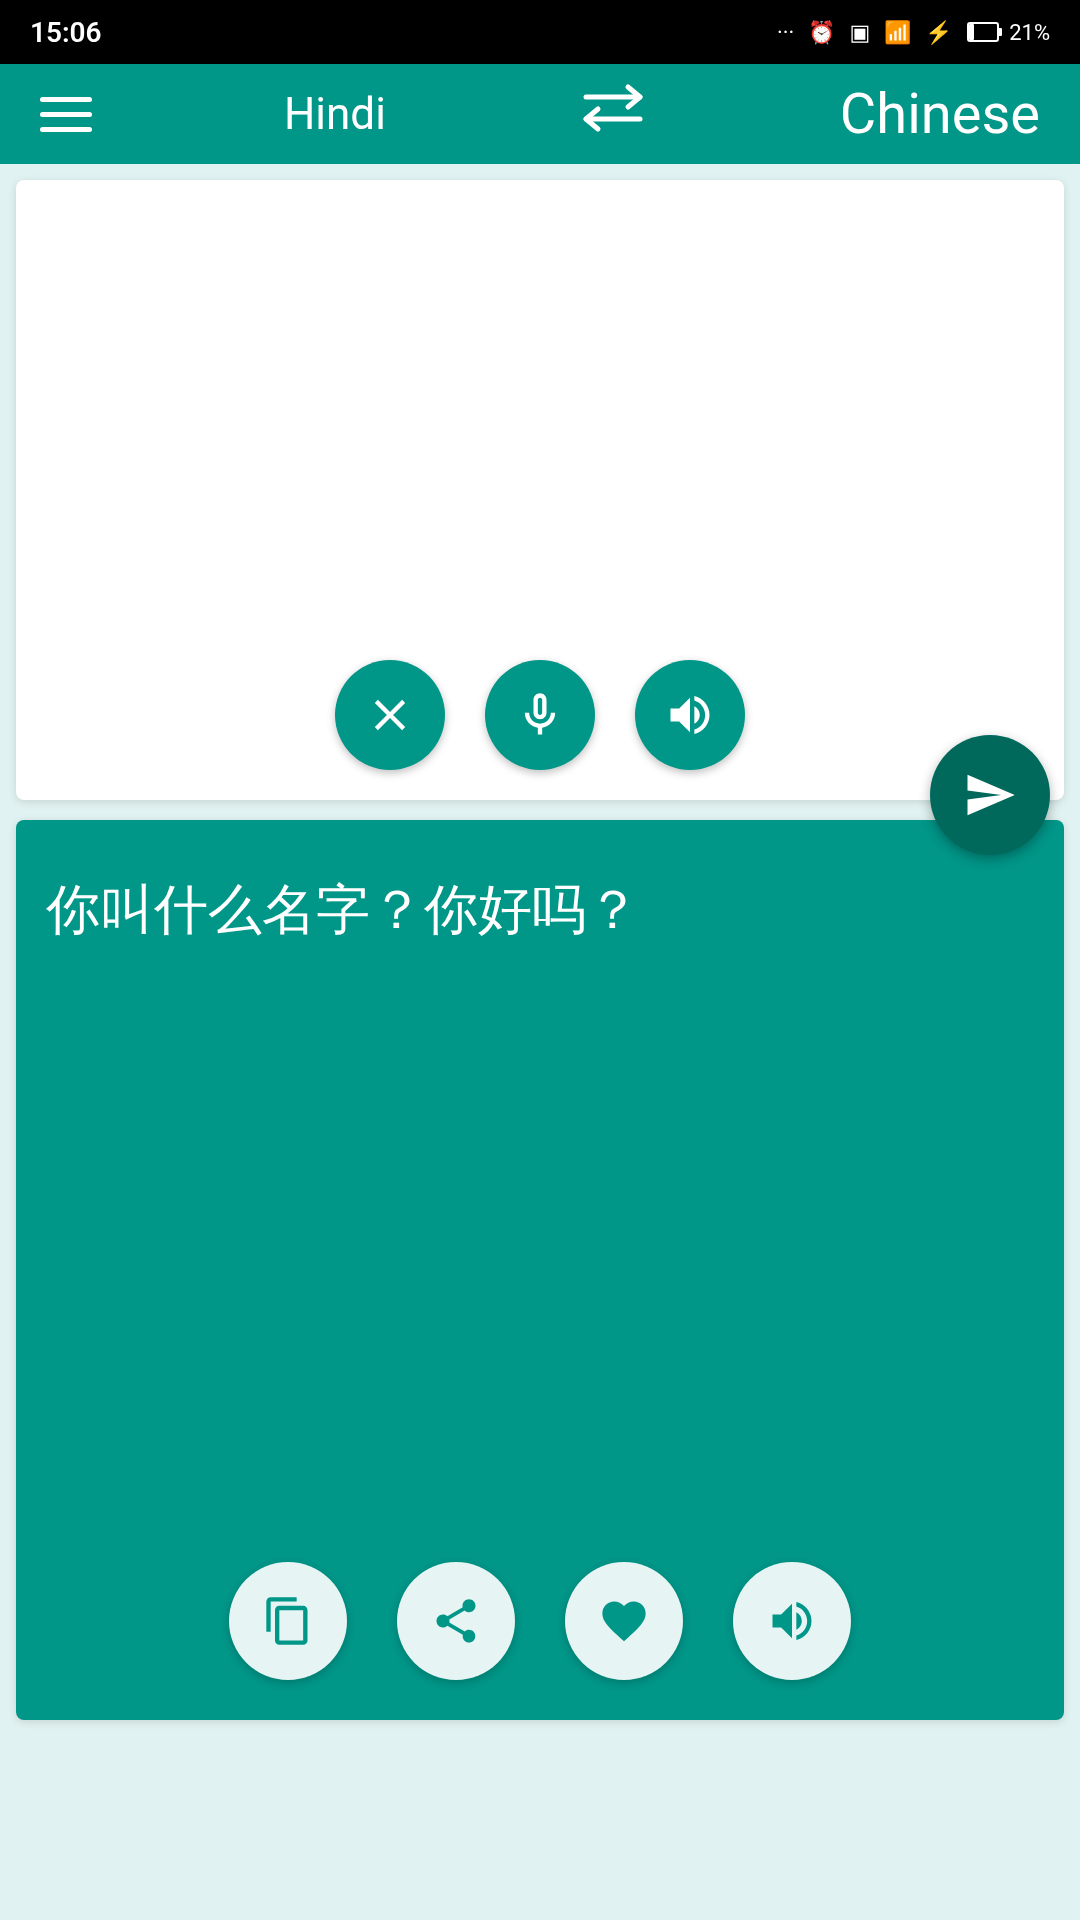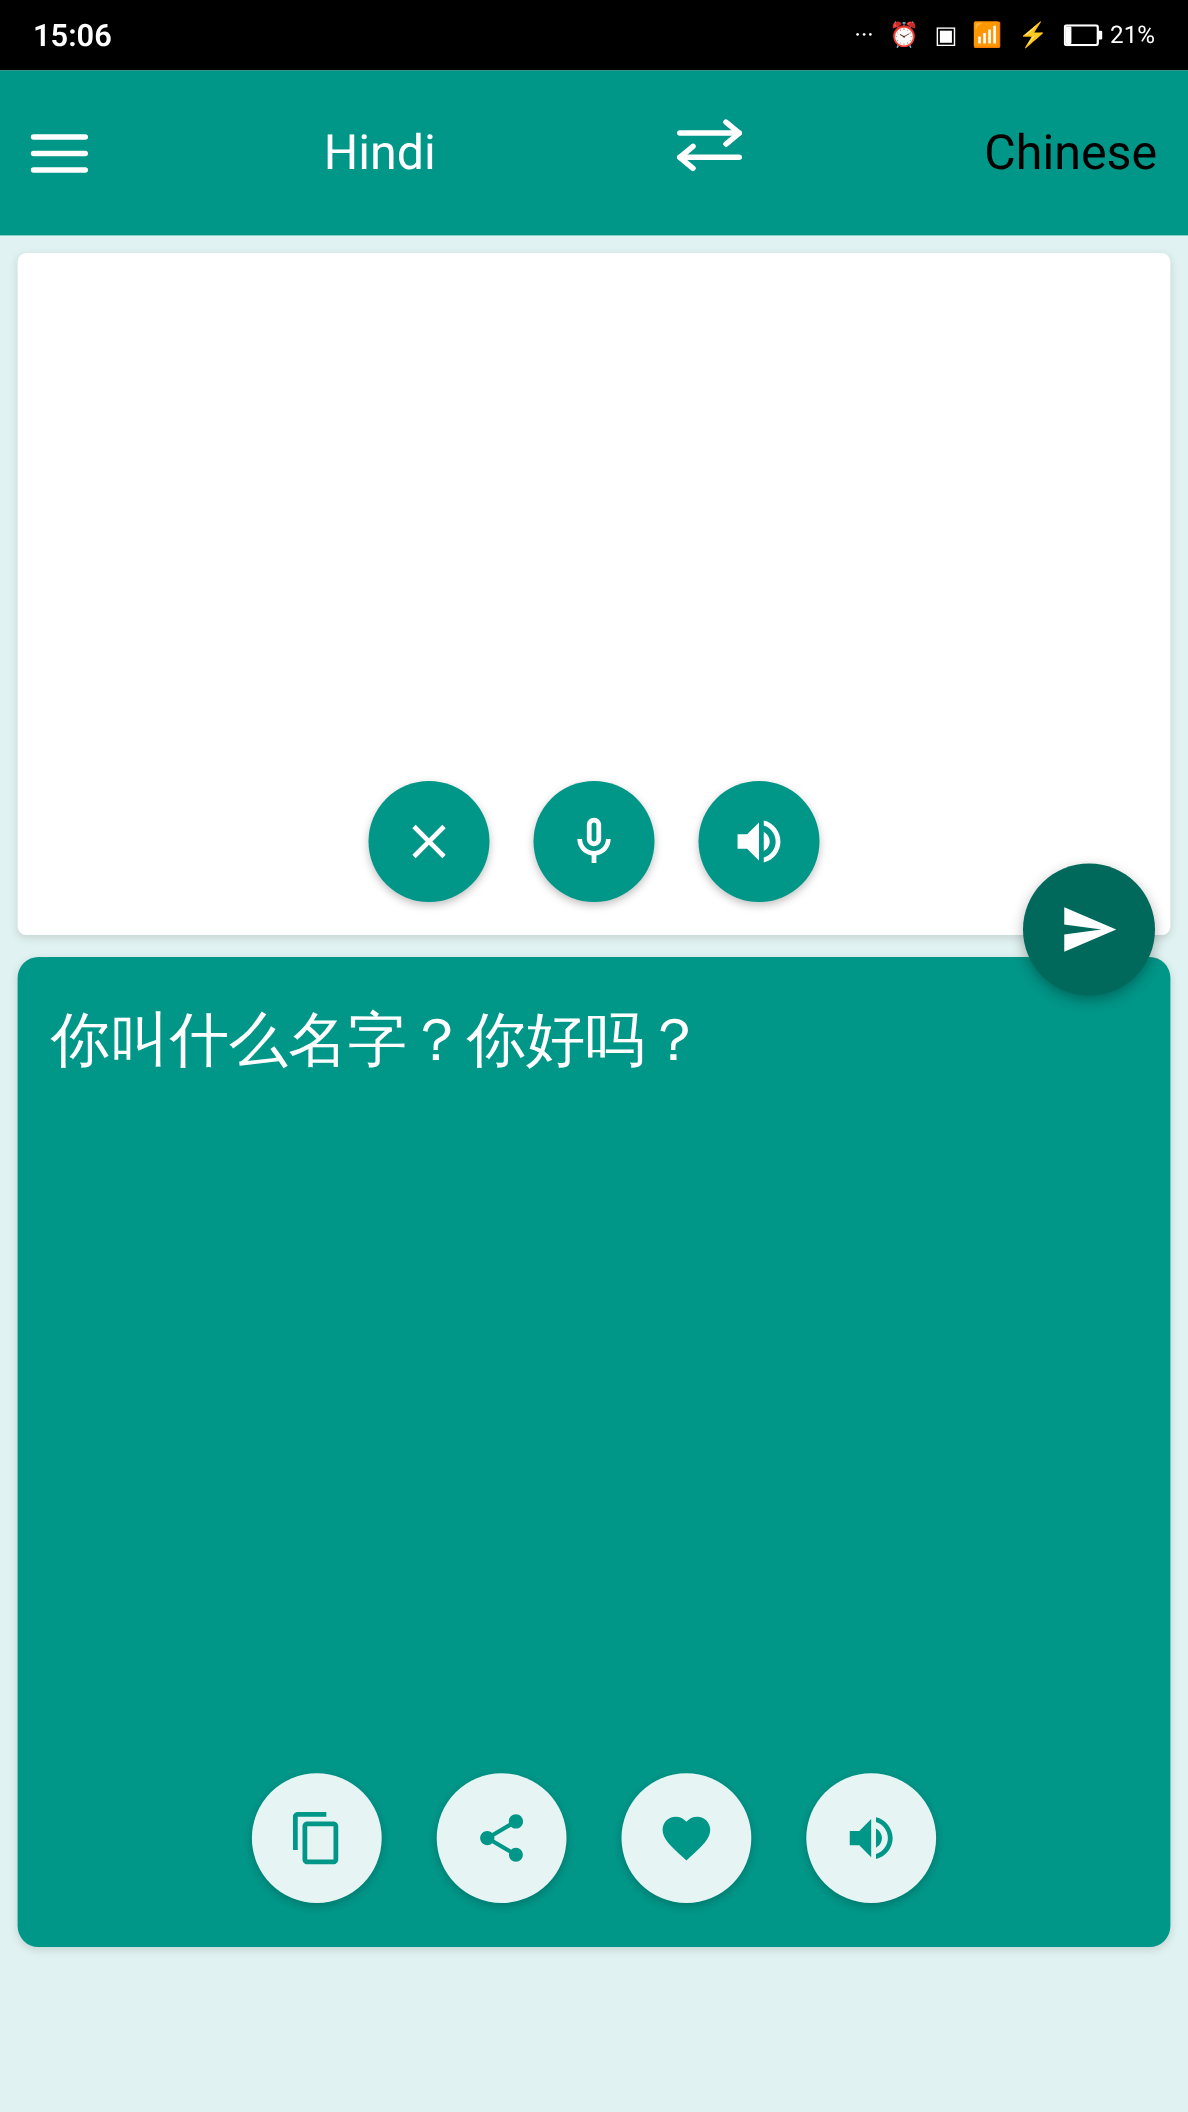--- a/index.html
+++ b/index.html
@@ -41,26 +41,26 @@
       display: inline-flex;
       align-items: center;
       gap: 6px;
       color: #fff;
       font-size: 22px;
     }
 
     
     .header {
       width: 1080px;
-      height: 150px;
+      height: 100px;
       background: #009688;
       display: flex;
       align-items: center;
       justify-content: space-between;
-      padding: 0 28px;
+      padding: 0 40px;
       text-align: center;
     }
     .header-menu-icon {
       display: flex;
       flex-direction: column;
       gap: 10px;
       cursor: pointer;
     }
     .header-menu-icon span {
       display: block;
@@ -74,22 +74,22 @@
       font-size: 44px;
       font-weight: 400;
       cursor: pointer;
     }
     .header-swap-icon {
       color: #fff;
       font-size: 54px;
       cursor: pointer;
     }
     .header-lang-right {
-      color: #000000;
-      font-size: 44px;
+      color: #ffffff;
+      font-size: 56px;
       font-weight: 400;
       cursor: pointer;
     }
 
     
     .source-panel {
       background: #fff;
       margin: 16px 16px 0 16px;
       border-radius: 8px;
       padding: 30px 30px 120px 30px;
@@ -158,22 +158,22 @@
 
     
     .source-wrapper {
       position: relative;
     }
 
     
     .translation-panel {
       background: #009688;
       margin: 0 16px 16px 16px;
-      border-radius: 19px;
-      padding: 36px 30px 150px 30px;
+      border-radius: 8px;
+      padding: 49px 30px 150px 30px;
       position: relative;
       min-height: 900px;
       box-shadow: 0 2px 8px rgba(0,0,0,0.12);
       margin-top: 20px;
     }
     .translation-text {
       font-size: 54px;
       color: #fff;
       line-height: 1.5;
     }

